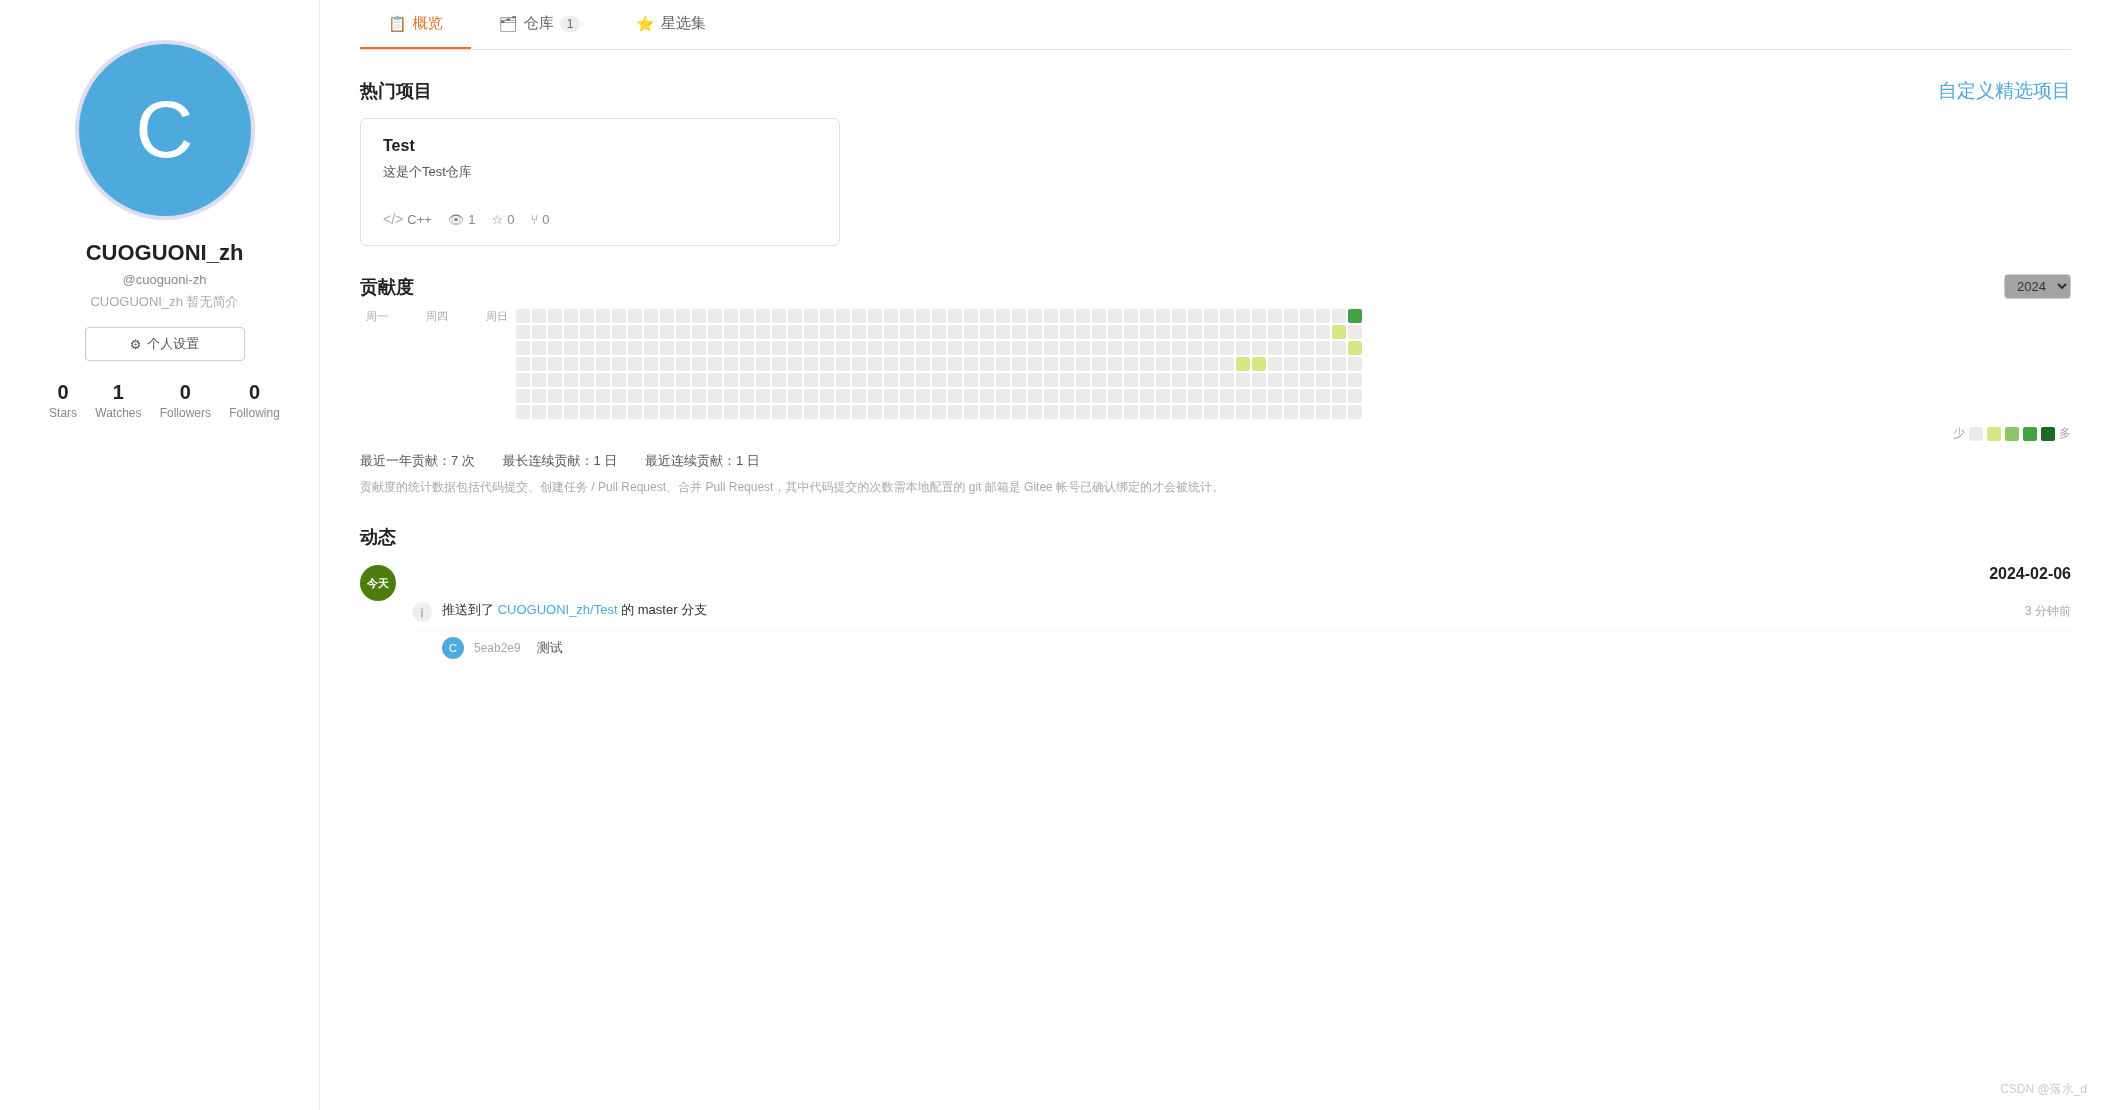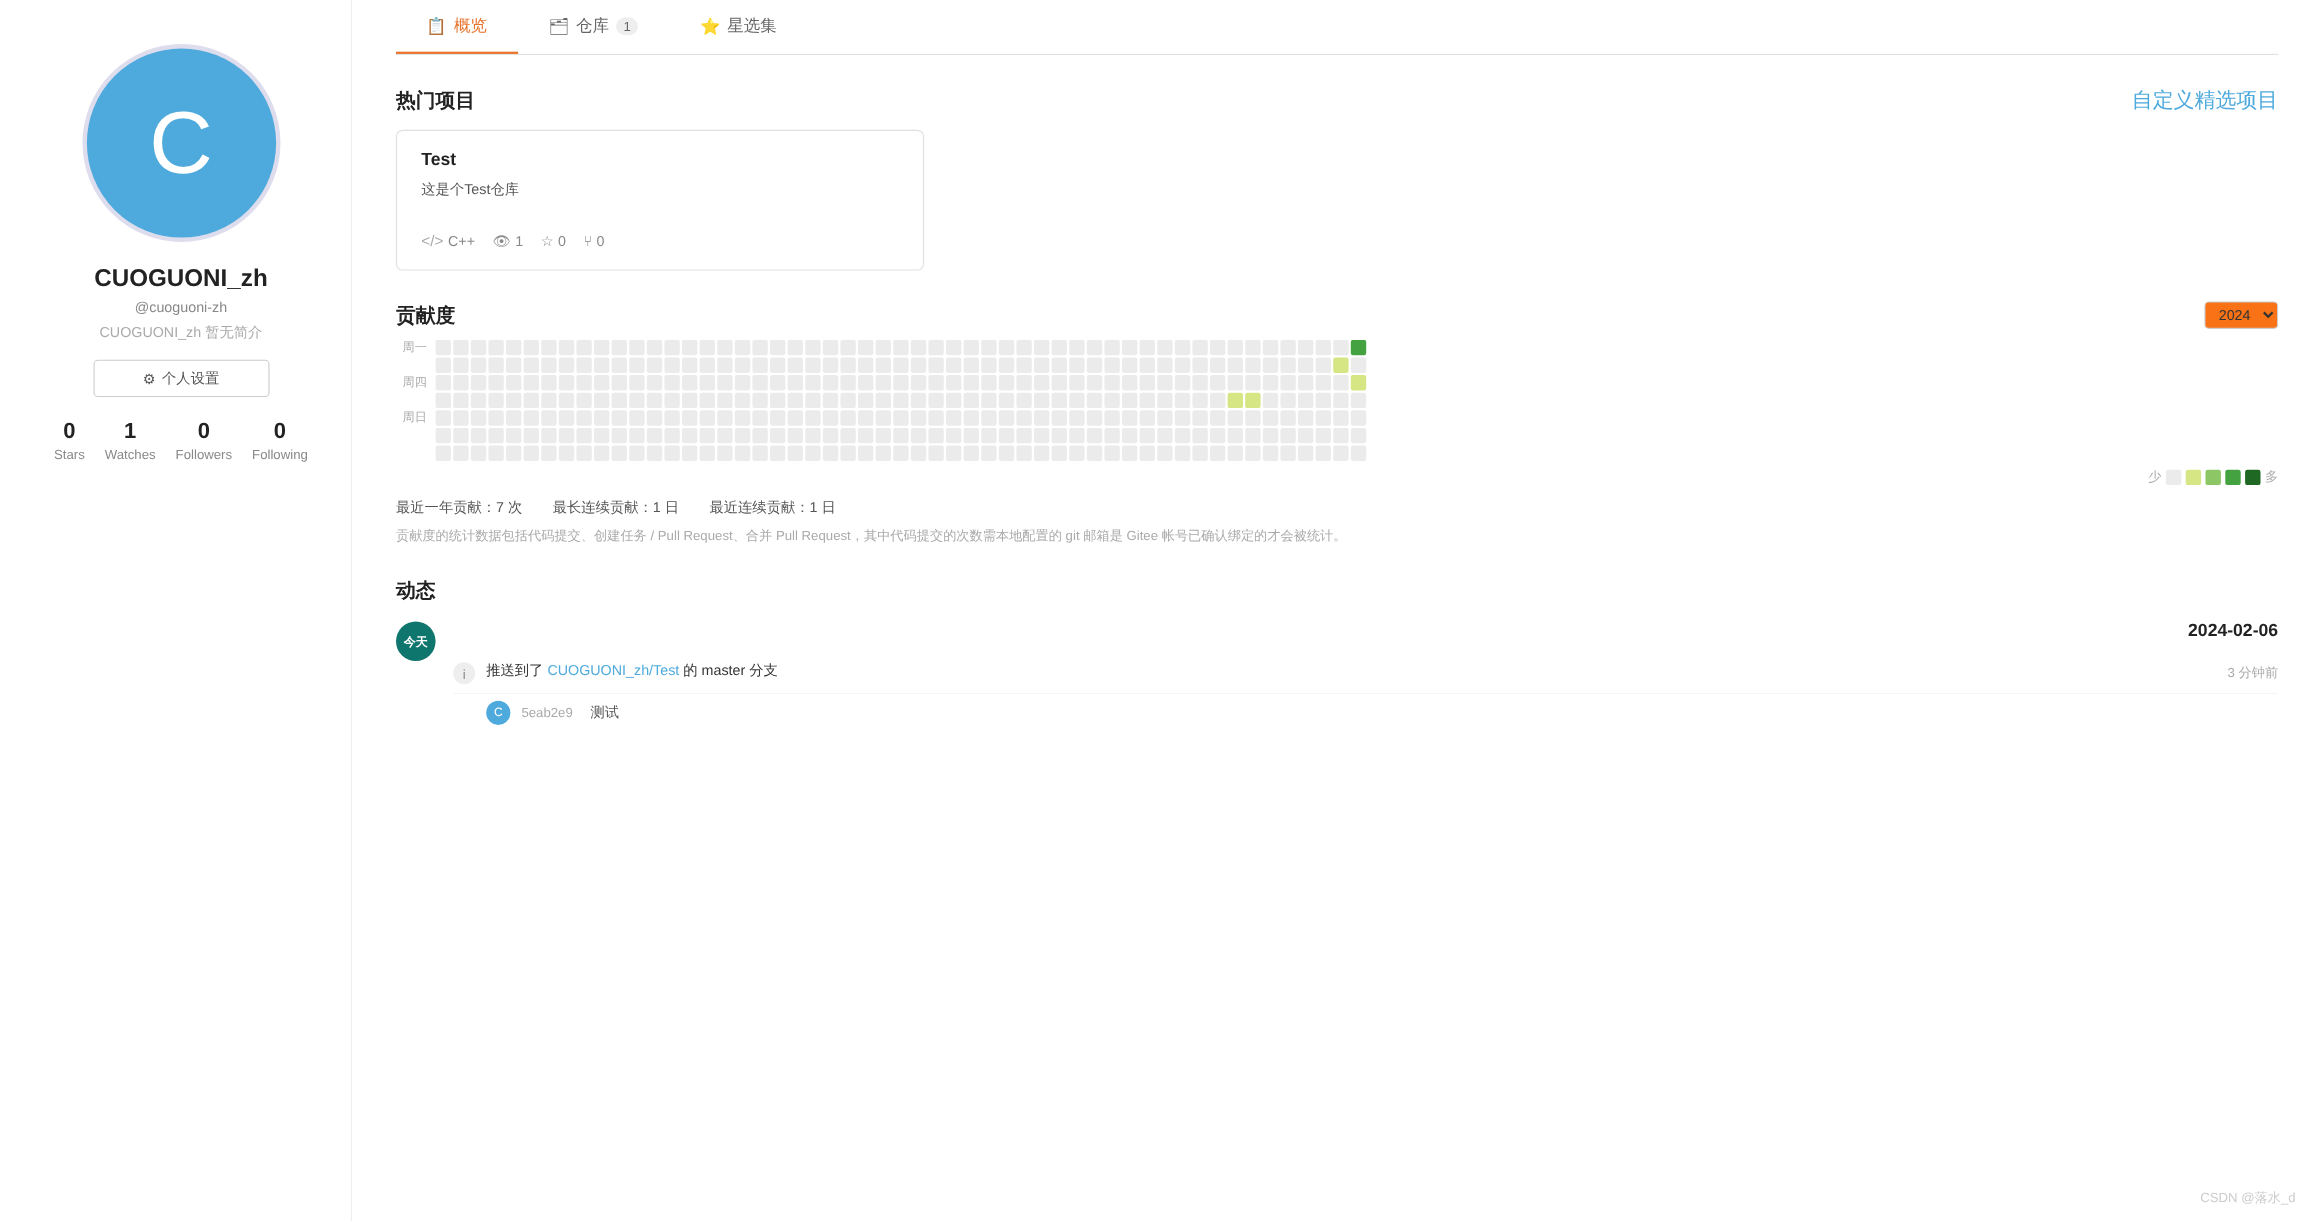--- a/index.html
+++ b/index.html
@@ -191,21 +191,21 @@
       align-items: center;
       margin-bottom: 10px;
     }
     .year-select {
       border: 1px solid #ccc;
       border-radius: 4px;
       padding: 3px 8px;
       font-size: 13px;
       cursor: pointer;
       color: #333;
-      background: #f97316;
+      background: #a3a3a3;
     }
     .contrib-grid-wrap {
       overflow-x: auto;
     }
     .contrib-labels-row {
       display: flex;
       gap: 0;
       margin-left: 32px;
       margin-bottom: 4px;
     }
@@ -215,21 +215,21 @@
       font-size: 11px;
       color: #aaa;
       padding-left: 2px;
     }
     .contrib-body {
       display: flex;
       gap: 4px;
     }
     .row-labels {
       display: flex;
-      flex-direction: column;
+      flex-direction: row;
       gap: 2px;
       margin-right: 4px;
     }
     .row-label {
       height: 14px;
       font-size: 11px;
       color: #aaa;
       line-height: 14px;
       width: 28px;
       text-align: right;
@@ -278,21 +278,21 @@
       line-height: 1.6;
     }
     
     .activity-section {}
     .activity-date-group {
       display: flex;
       gap: 16px;
       margin-bottom: 16px;
     }
     .today-badge {
-      background: #0f766e;
+      background: #4d7c0f;
       color: #fff;
       border-radius: 50%;
       width: 36px;
       height: 36px;
       display: flex;
       align-items: center;
       justify-content: center;
       font-size: 11px;
       font-weight: 600;
       flex-shrink: 0;

